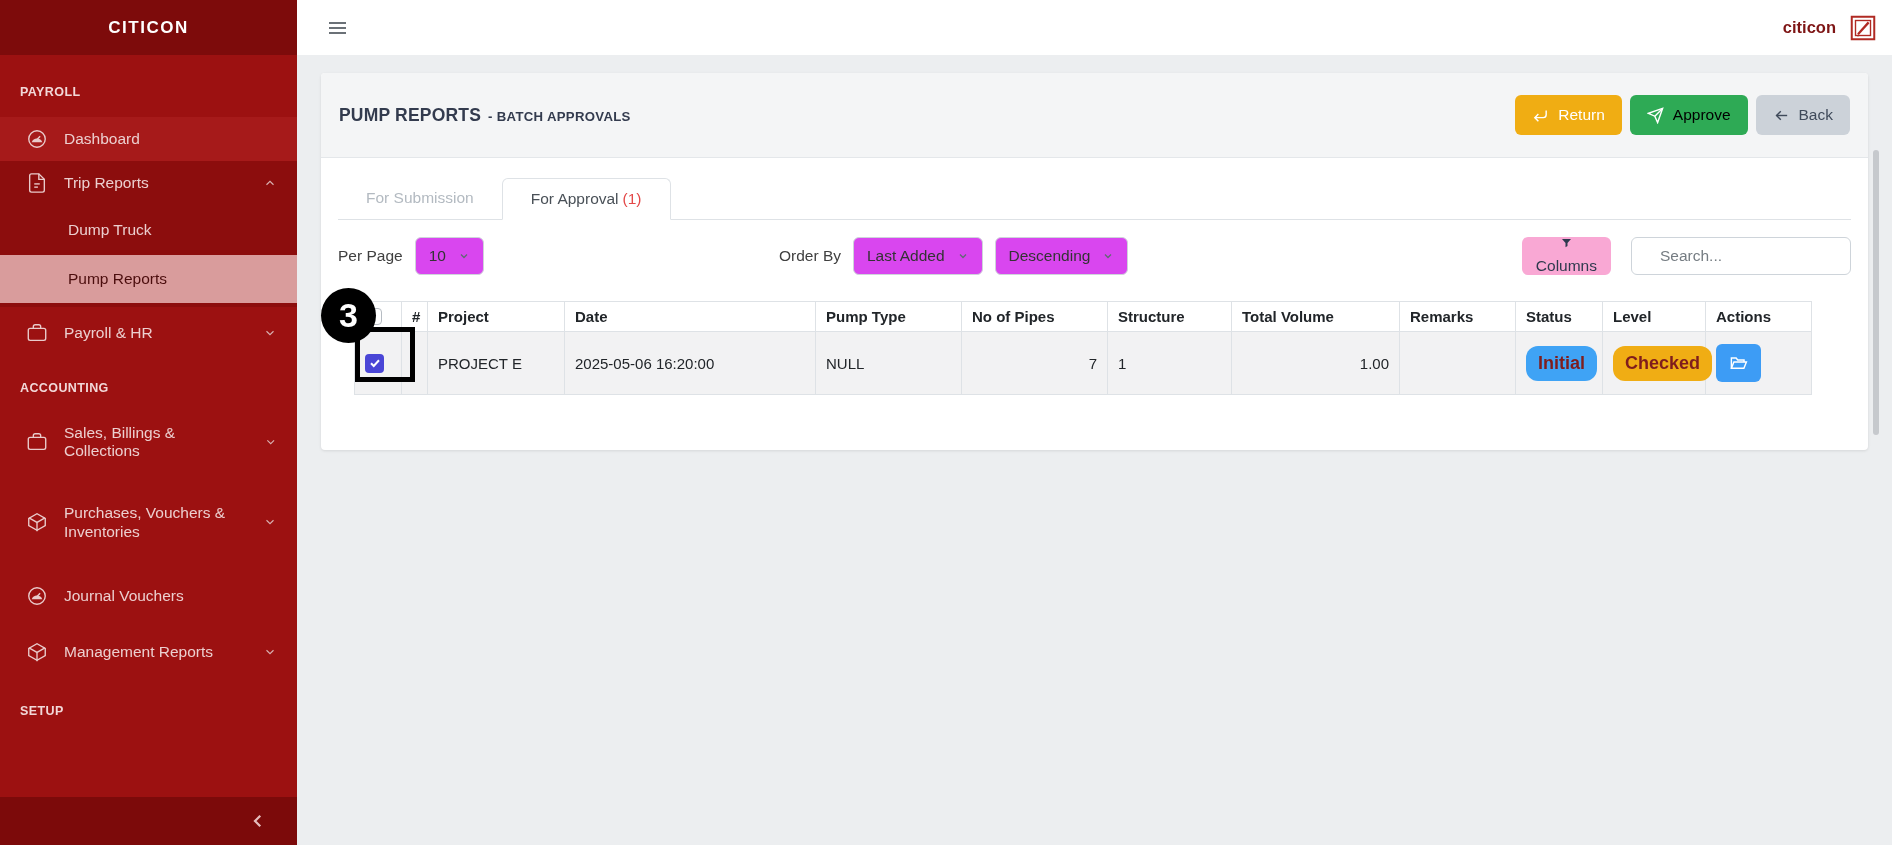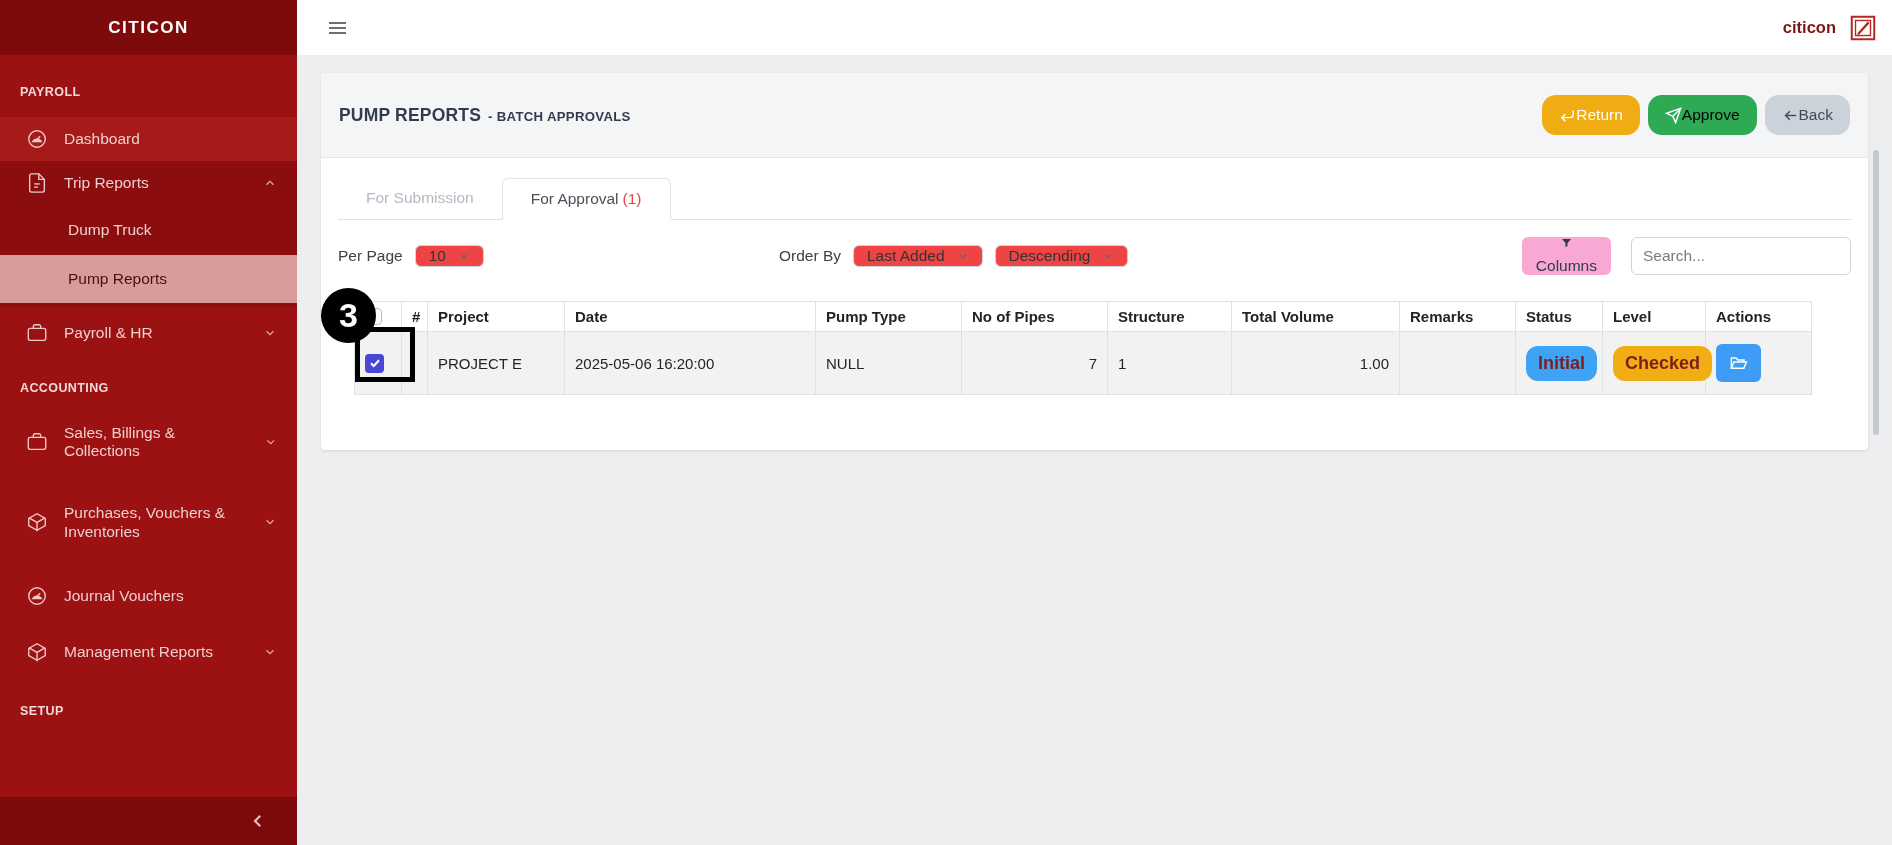--- a/index.html
+++ b/index.html
@@ -33,41 +33,41 @@
   .topbar-brand { color:#7e1515; font-weight:700; font-size:16.5px; cursor:pointer; }
   .logo-icon { width:30px; height:30px; }
 
   .content { position:absolute; top:55px; left:0; right:0; bottom:0; background:#eceef0; padding:18px 24px; }
   .card { background:#fff; border-radius:4px; box-shadow:0 1px 3px rgba(0,0,0,.10); height:377px; }
   .card-header { height:85px; background:#f4f5f6; border-bottom:1px solid #e4e7ea; border-radius:4px 4px 0 0; display:flex; align-items:center; justify-content:space-between; padding:0 18px; }
   .titles { display:flex; align-items:baseline; gap:7px; }
   .page-title { font-size:17.5px; font-weight:700; color:#333b4e; letter-spacing:.2px; }
   .page-subtitle { font-size:13.2px; font-weight:700; color:#333b4e; letter-spacing:.3px; }
   .header-actions { display:flex; gap:8px; }
-  .btn { display:flex; align-items:center; height:40px; padding:0 17px; border:none; border-radius:14px; font-size:15.5px; font-family:inherit; cursor:pointer; }
+  .btn { display:flex; align-items:center; gap:9px; height:40px; padding:0 17px; border:none; border-radius:6px; font-size:15.5px; font-family:inherit; cursor:pointer; }
   .btn svg { width:17px; height:17px; }
   .btn-return { background:#f0ad13; color:#fff; }
   .btn-approve { background:#2eaa55; color:#000000; }
   .btn-back { background:#ccd2d9; color:#3f4a5a; }
 
   .card-body { padding:20px 17px 0; }
   .tabs { display:flex; border-bottom:1px solid #dee2e6; }
   .tab { padding:11px 28px; font-size:15.5px; color:#b3bac1; margin-bottom:-1px; cursor:pointer; }
   .tab.active { background:#fff; border:1px solid #dee2e6; border-bottom:1px solid #fff; border-radius:6px 6px 0 0; color:#495057; }
   .tab .count { color:#e34848; margin-left:4px; }
 
   .controls { display:flex; align-items:center; margin-top:17px; }
   .ctl-label { font-size:15.5px; color:#404040; }
-  .select { display:flex; align-items:center; gap:12px; height:22px; border:1px solid #ced4da; border-radius:6px; background:#ef4444; padding:0 13px; font-size:15.5px; color:#333; cursor:pointer; }
+  .select { display:flex; align-items:center; gap:12px; height:38px; border:1px solid #ced4da; border-radius:6px; background:#d946ef; padding:0 13px; font-size:15.5px; color:#333; cursor:pointer; }
   .select .chev-s { width:12px; height:12px; color:#5f6a72; }
   .spacer-a { flex:3; } .spacer-b { flex:4; }
   .grp { display:flex; align-items:center; gap:12px; }
   .btn-columns { display:flex; align-items:center; gap:8px; height:38px; padding:0 14px; background:#f9a8d4; color:#2e3a4e; border:none; border-radius:6px; font-size:15.5px; font-family:inherit; cursor:pointer;flex-direction:column; }
   .btn-columns svg { width:15px; height:15px; }
-  .search-input { width:220px; height:38px; border:1px solid #ced4da; border-radius:6px; padding:0 11px; font-size:15.5px; font-family:inherit; color:#333; outline:none; }
+  .search-input { width:220px; height:38px; border:1px solid #ced4da; border-radius:6px; padding:0 28px; font-size:15.5px; font-family:inherit; color:#333; outline:none; }
   .search-input::placeholder { color:#757c82; }
   .ctl-right { margin-left:auto; display:flex; align-items:center; gap:20px; }
 
   .table-wrap { margin:26px 16px 0; }
   table { border-collapse:collapse; table-layout:fixed; width:1457px; }
   th, td { border:1px solid #dee2e6; font-size:15px; color:#212529; text-align:left; }
   th { font-weight:700; padding:5px 10px; height:30px; background:#fff; }
   td { padding:12px 10px; height:48px; background:#f2f2f3; }
   td.r { text-align:right; }
   .cb { width:17px; height:17px; border:1.5px solid #b6bcc3; border-radius:4px; background:#fff; cursor:pointer; }

